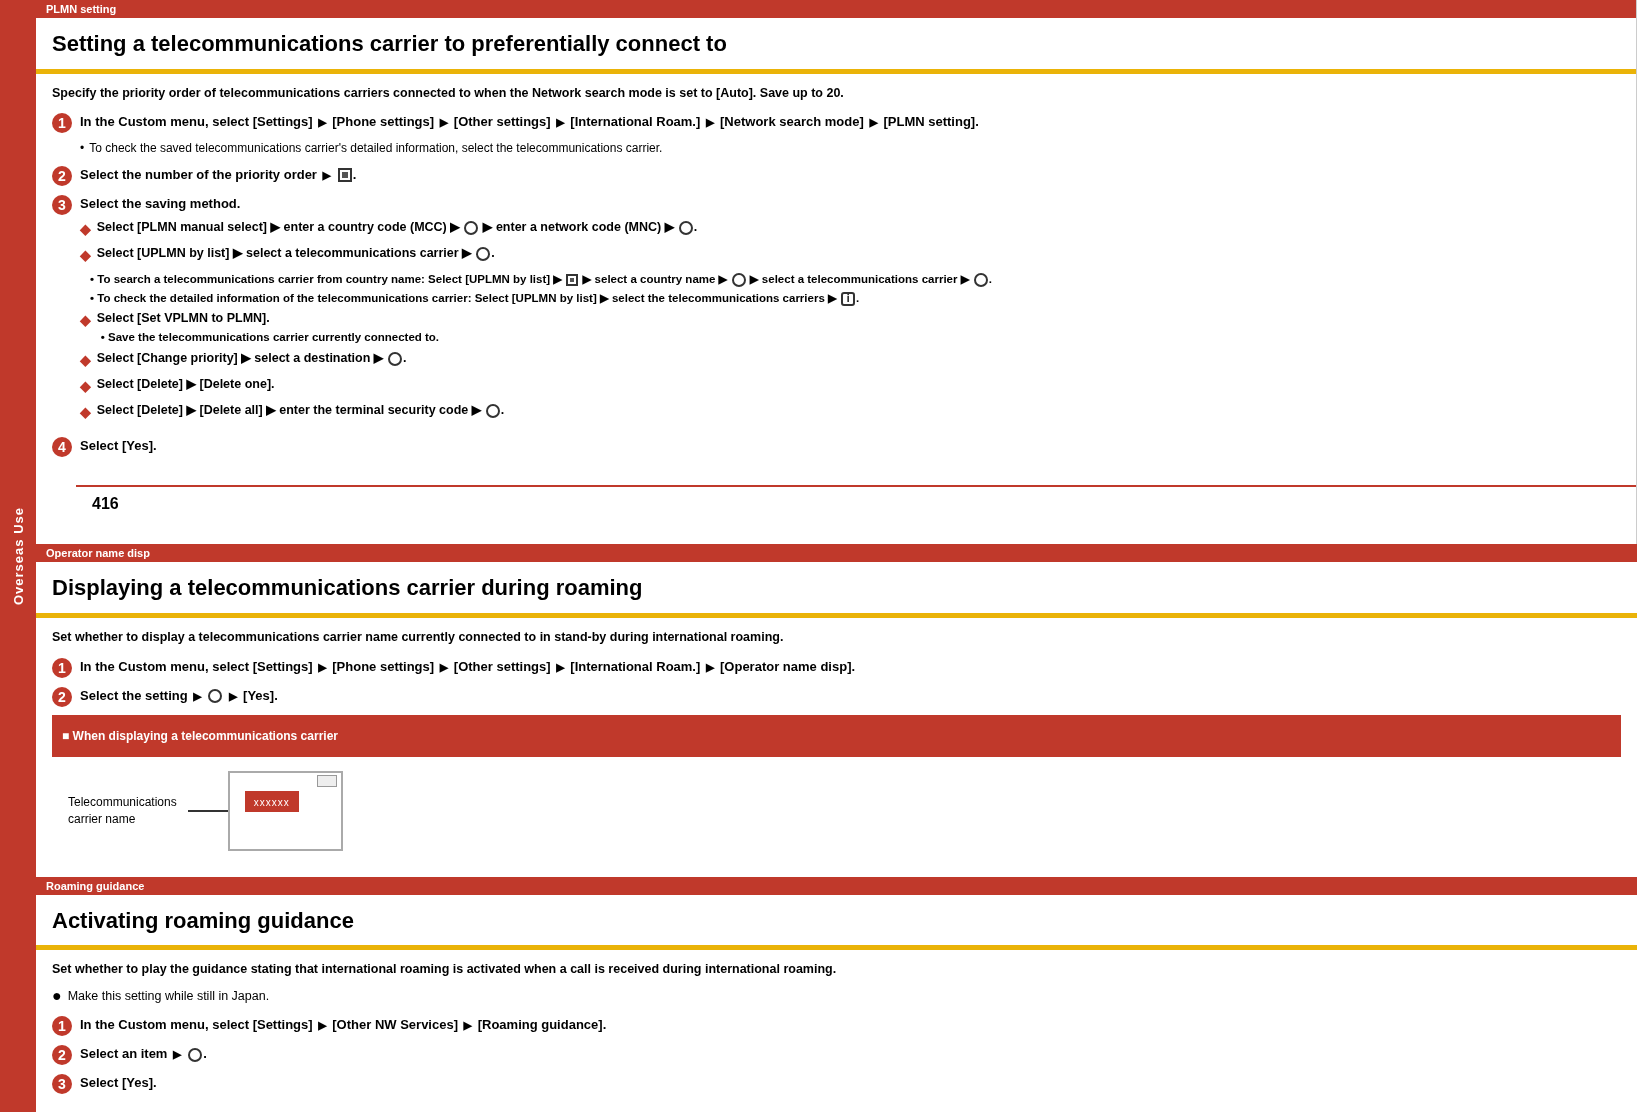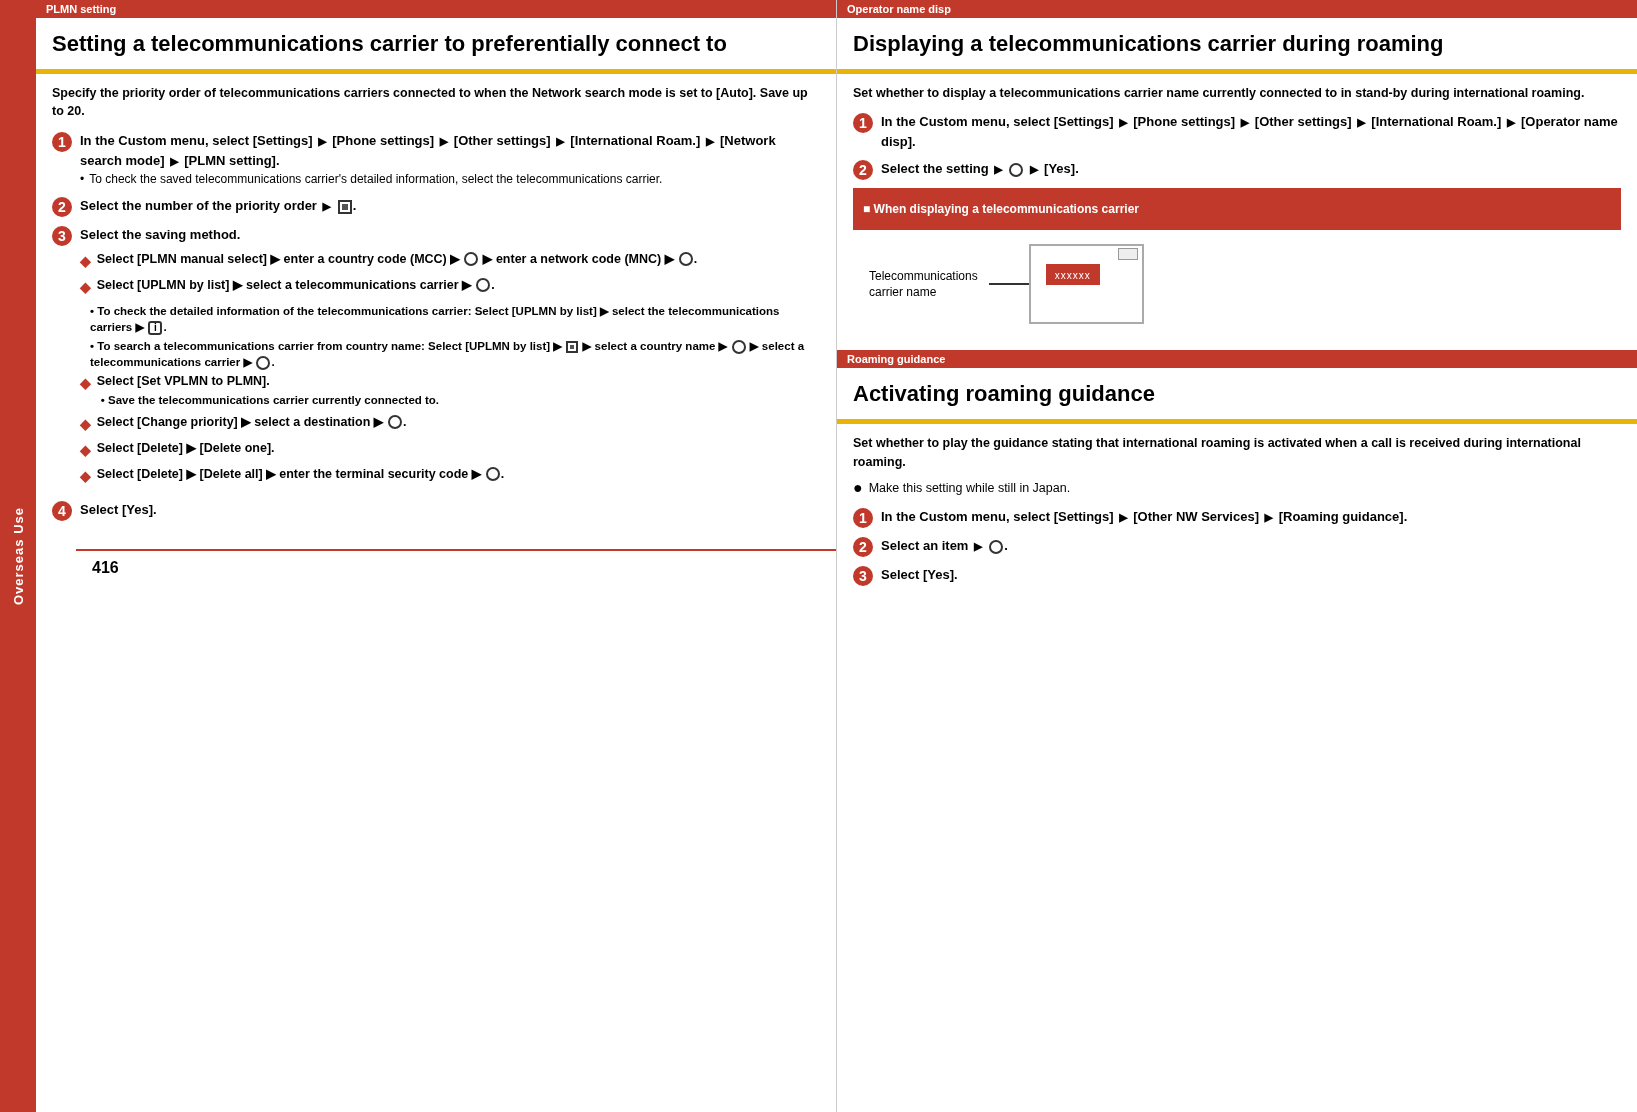--- a/index.html
+++ b/index.html
@@ -28,21 +28,21 @@
       writing-mode: vertical-rl;
       transform: rotate(180deg);
       white-space: nowrap;
       letter-spacing: 1px;
     }
 
     
     .main-content {
       flex: 1;
       display: flex;
-      flex-direction: row;
+      flex-direction: column;
     }
 
     
     .left-col {
       flex: 1;
       padding: 0;
       border-right: 1px solid #ccc;
     }
 
     
@@ -106,21 +106,21 @@
     .step-content {
       flex: 1;
       font-size: 13px;
       font-weight: bold;
       line-height: 1.5;
     }
 
     .step-content .note {
       font-weight: normal;
       font-size: 12px;
-      margin-top: 0;
+      margin-top: 7px;
       display: flex;
       align-items: flex-start;
     }
 
     .step-content .note::before {
       content: "•";
       margin-right: 5px;
       flex-shrink: 0;
     }
 
@@ -275,22 +275,22 @@
           Select the saving method.
           <div class="sub-steps">
             <div class="sub-step">
               <span class="sub-step-diamond">◆</span>
               <span class="sub-step-content"><strong>Select [PLMN manual select]</strong> ▶ <strong>enter a country code (MCC)</strong> ▶ <span class="circle-icon"></span> ▶ <strong>enter a network code (MNC)</strong> ▶ <span class="circle-icon"></span>.</span>
             </div>
             <div class="sub-step">
               <span class="sub-step-diamond">◆</span>
               <span class="sub-step-content"><strong>Select [UPLMN by list]</strong> ▶ <strong>select a telecommunications carrier</strong> ▶ <span class="circle-icon"></span>.</span>
             </div>
+            <div class="sub-note">To search a telecommunications carrier from country name: Select [UPLMN by list] ▶ <span class="square-icon" style="width:12px;height:12px;display:inline-block;border:2px solid #333;vertical-align:middle;"></span> ▶ select a country name ▶ <span class="circle-icon"></span> ▶ select a telecommunications carrier ▶ <span class="circle-icon"></span>.</div>
             <div class="sub-note">To check the detailed information of the telecommunications carrier: Select [UPLMN by list] ▶ select the telecommunications carriers ▶ <span class="i-icon">i</span>.</div>
-            <div class="sub-note">To search a telecommunications carrier from country name: Select [UPLMN by list] ▶ <span class="square-icon" style="width:12px;height:12px;display:inline-block;border:2px solid #333;vertical-align:middle;"></span> ▶ select a country name ▶ <span class="circle-icon"></span> ▶ select a telecommunications carrier ▶ <span class="circle-icon"></span>.</div>
             <div class="sub-step">
               <span class="sub-step-diamond">◆</span>
               <span class="sub-step-content"><strong>Select [Set VPLMN to PLMN].</strong>
                 <div style="font-size:11.5px; margin-top:2px; padding-left:4px;">• Save the telecommunications carrier currently connected to.</div>
               </span>
             </div>
             <div class="sub-step">
               <span class="sub-step-diamond">◆</span>
               <span class="sub-step-content"><strong>Select [Change priority]</strong> ▶ <strong>select a destination</strong> ▶ <span class="circle-icon"></span>.</span>
             </div>

